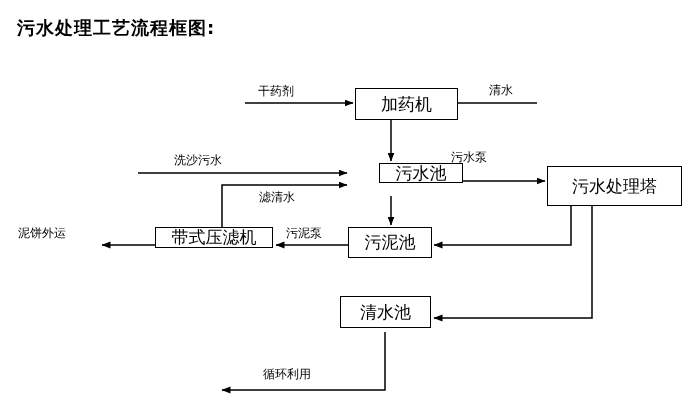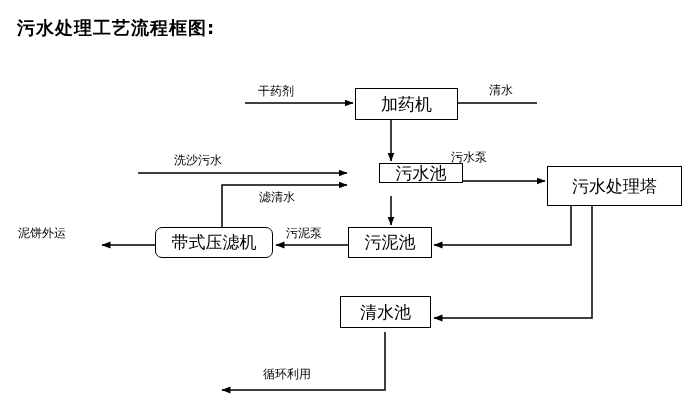--- a/index.html
+++ b/index.html
@@ -81,21 +81,21 @@
   </div>
 
   <div class="flow-box" style="left:547px; top:166px; width:135px; height:40px;">
     <span>污水处理塔</span>
   </div>
 
   <div class="flow-box" style="left:348px; top:227px; width:84px; height:31px;">
     <span>污泥池</span>
   </div>
 
-  <div class="flow-box" style="left:155px; top:227px; width:118px; height:31px;border-radius:7px;">
+  <div class="flow-box" style="left:155px; top:227px; width:118px; height:21px;">
     <span>带式压滤机</span>
   </div>
 
   <div class="flow-box" style="left:340px; top:296px; width:91px; height:32px;">
     <span>清水池</span>
   </div>
 
   <div class="edge-label" style="left:258px; top:83px;">干药剂</div>
 
   <div class="edge-label" style="left:489px; top:82px;">清水</div>

